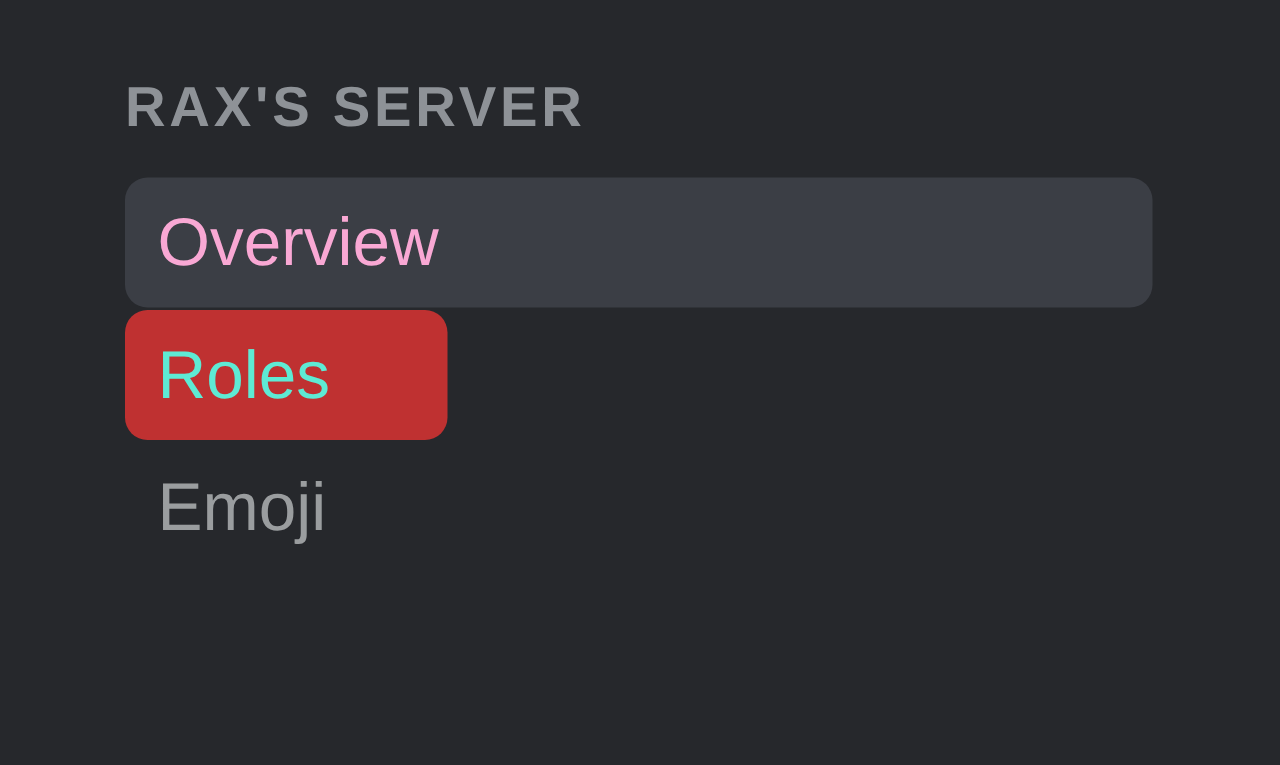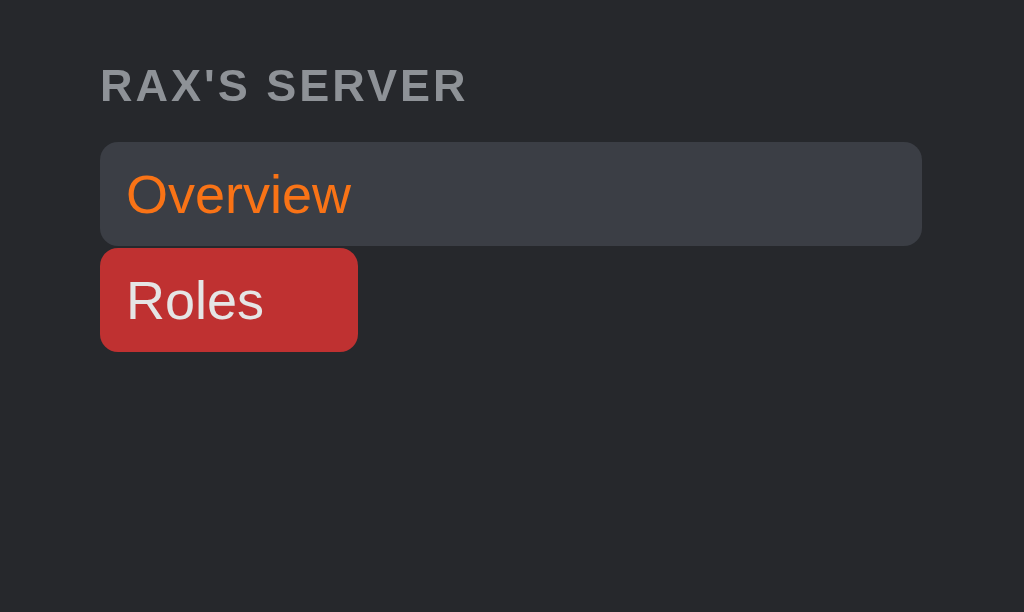--- a/index.html
+++ b/index.html
@@ -29,26 +29,26 @@
     border-radius: 18px;
     font-size: 54px;
     font-weight: 400;
     padding: 0 26px;
     cursor: pointer;
     box-sizing: border-box;
     margin-bottom: 2px;
   }
   .nav-item.selected {
     background: #3b3e45;
-    color: #f97316;
+    color: #f9a8d4;
     width: 822px;
   }
   .nav-item.highlighted {
     background: #bf3131;
-    color: #e5e5e5;
+    color: #5eead4;
     width: 258px;
   }
   .nav-item.plain {
     color: #9a9d9f;
     width: 822px;
   }
 </style>
 </head>
 <body>
 
@@ -56,13 +56,16 @@
   <div class="section-header">RAX'S SERVER</div>
 
   <div class="nav-item selected">
     <span>Overview</span>
   </div>
 
   <div class="nav-item highlighted">
     <span>Roles</span>
   </div>
 
+  <div class="nav-item plain">
+    <span>Emoji</span>
+  </div>
 </div>
 
 </body></html>

